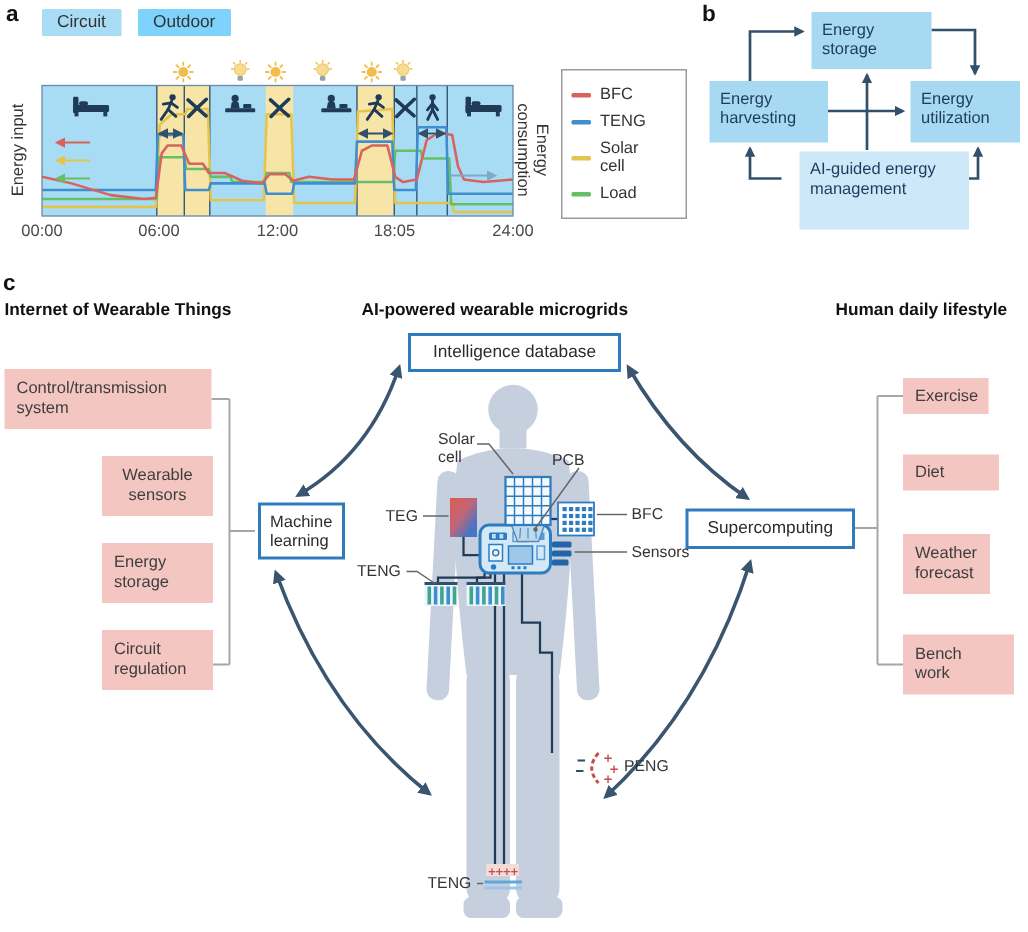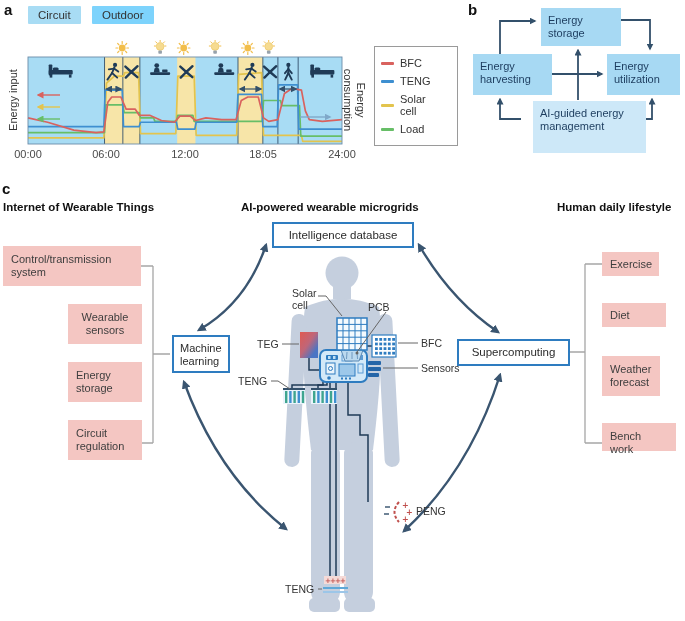--- a/index.html
+++ b/index.html
@@ -418,21 +418,21 @@
 
   <div class="abs blue-box" style="left:172px;top:335px;width:58px;height:38px;">Machine
 learning</div>
   <div class="abs blue-box center" style="left:272px;top:222px;width:142px;height:26px;">Intelligence database</div>
   <div class="abs blue-box center" style="left:457px;top:339px;width:113px;height:27px;">Supercomputing</div>
 
   <div class="abs pink-box center" style="left:602px;top:252px;width:57px;height:24px;">Exercise</div>
   <div class="abs pink-box center" style="left:602px;top:303px;width:64px;height:24px;">Diet</div>
   <div class="abs pink-box" style="left:602px;top:356px;width:58px;height:40px;">Weather
 forecast</div>
-  <div class="abs pink-box" style="left:602px;top:423px;width:74px;height:28px;">Bench
+  <div class="abs pink-box" style="left:602px;top:423px;width:74px;height:40px;">Bench
 work</div>
 
   <div class="abs body-label" style="left:292px;top:287px;">Solar
 cell</div>
   <div class="abs body-label" style="left:368px;top:301px;">PCB</div>
   <div class="abs body-label" style="left:257px;top:338px;">TEG</div>
   <div class="abs body-label" style="left:421px;top:337px;">BFC</div>
   <div class="abs body-label" style="left:421px;top:362px;">Sensors</div>
   <div class="abs body-label" style="left:238px;top:375px;">TENG</div>
   <div class="abs body-label" style="left:416px;top:505px;">PENG</div>

